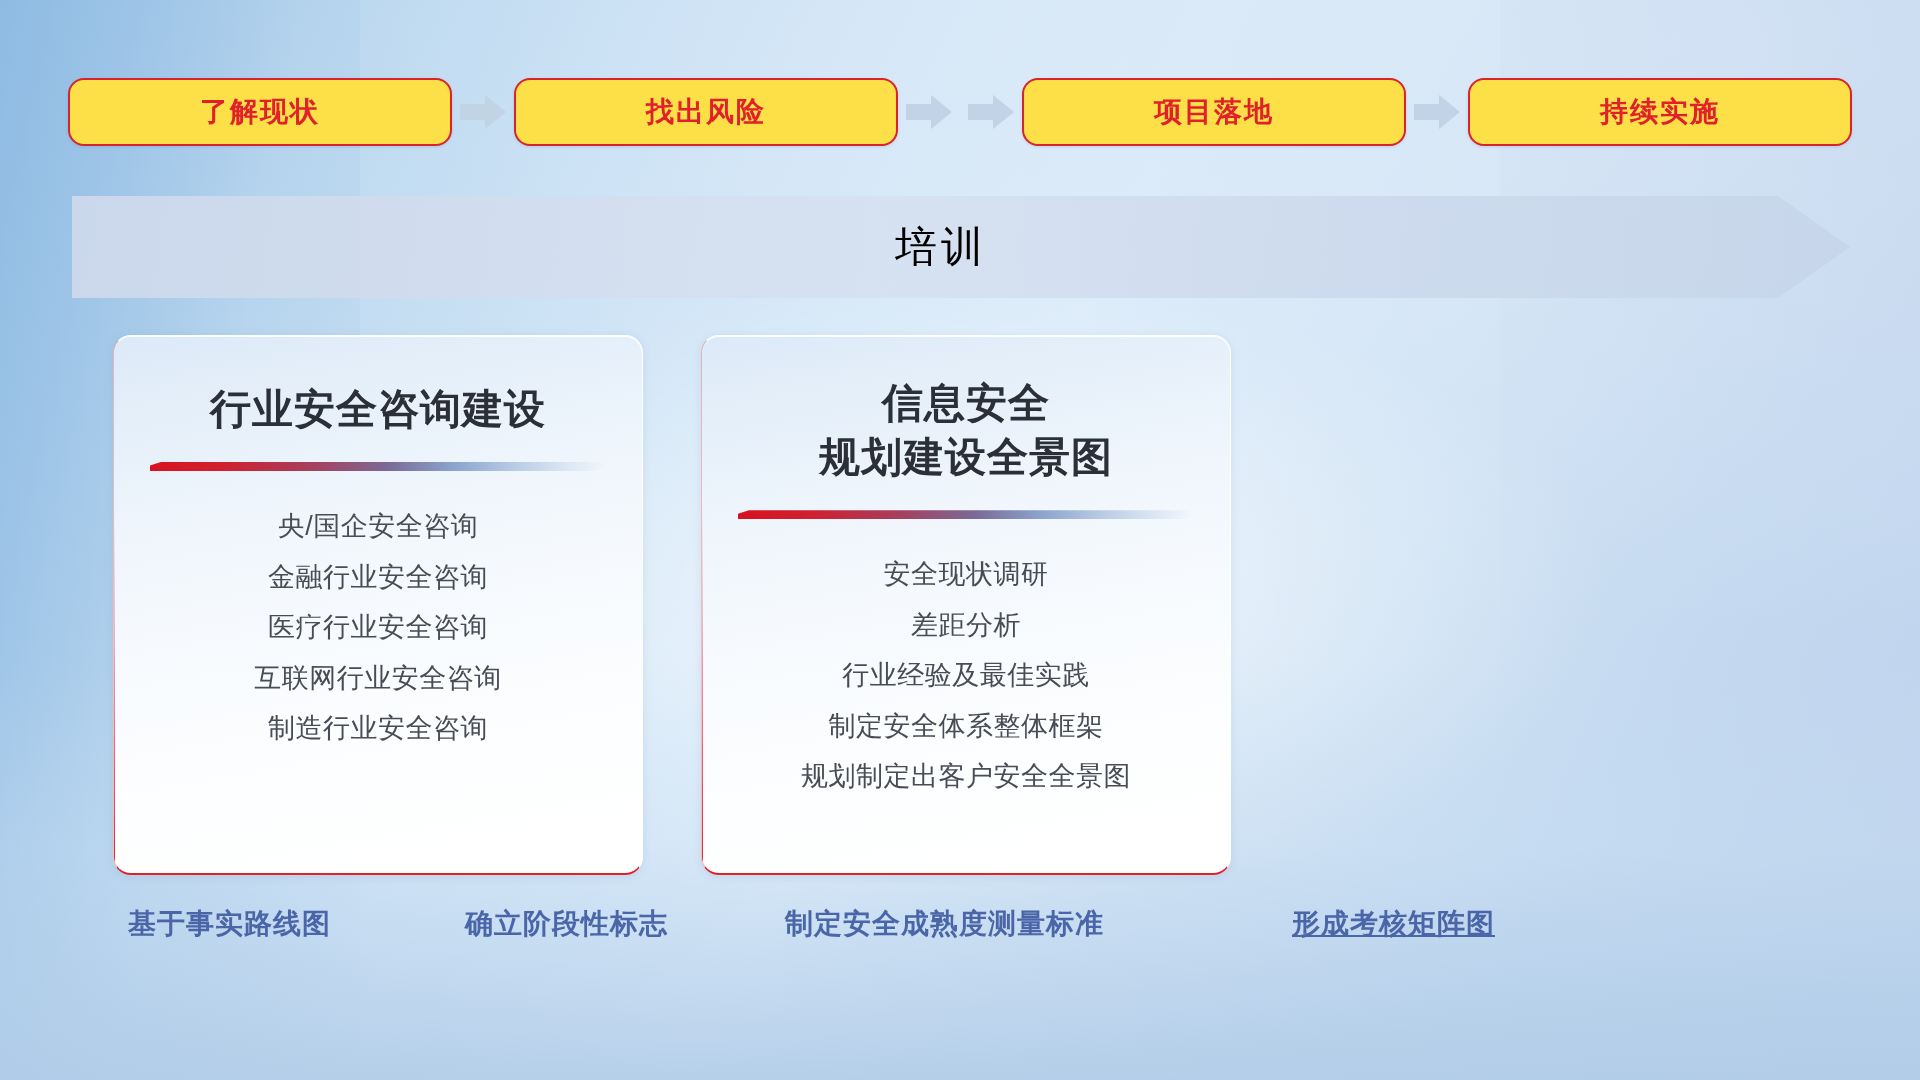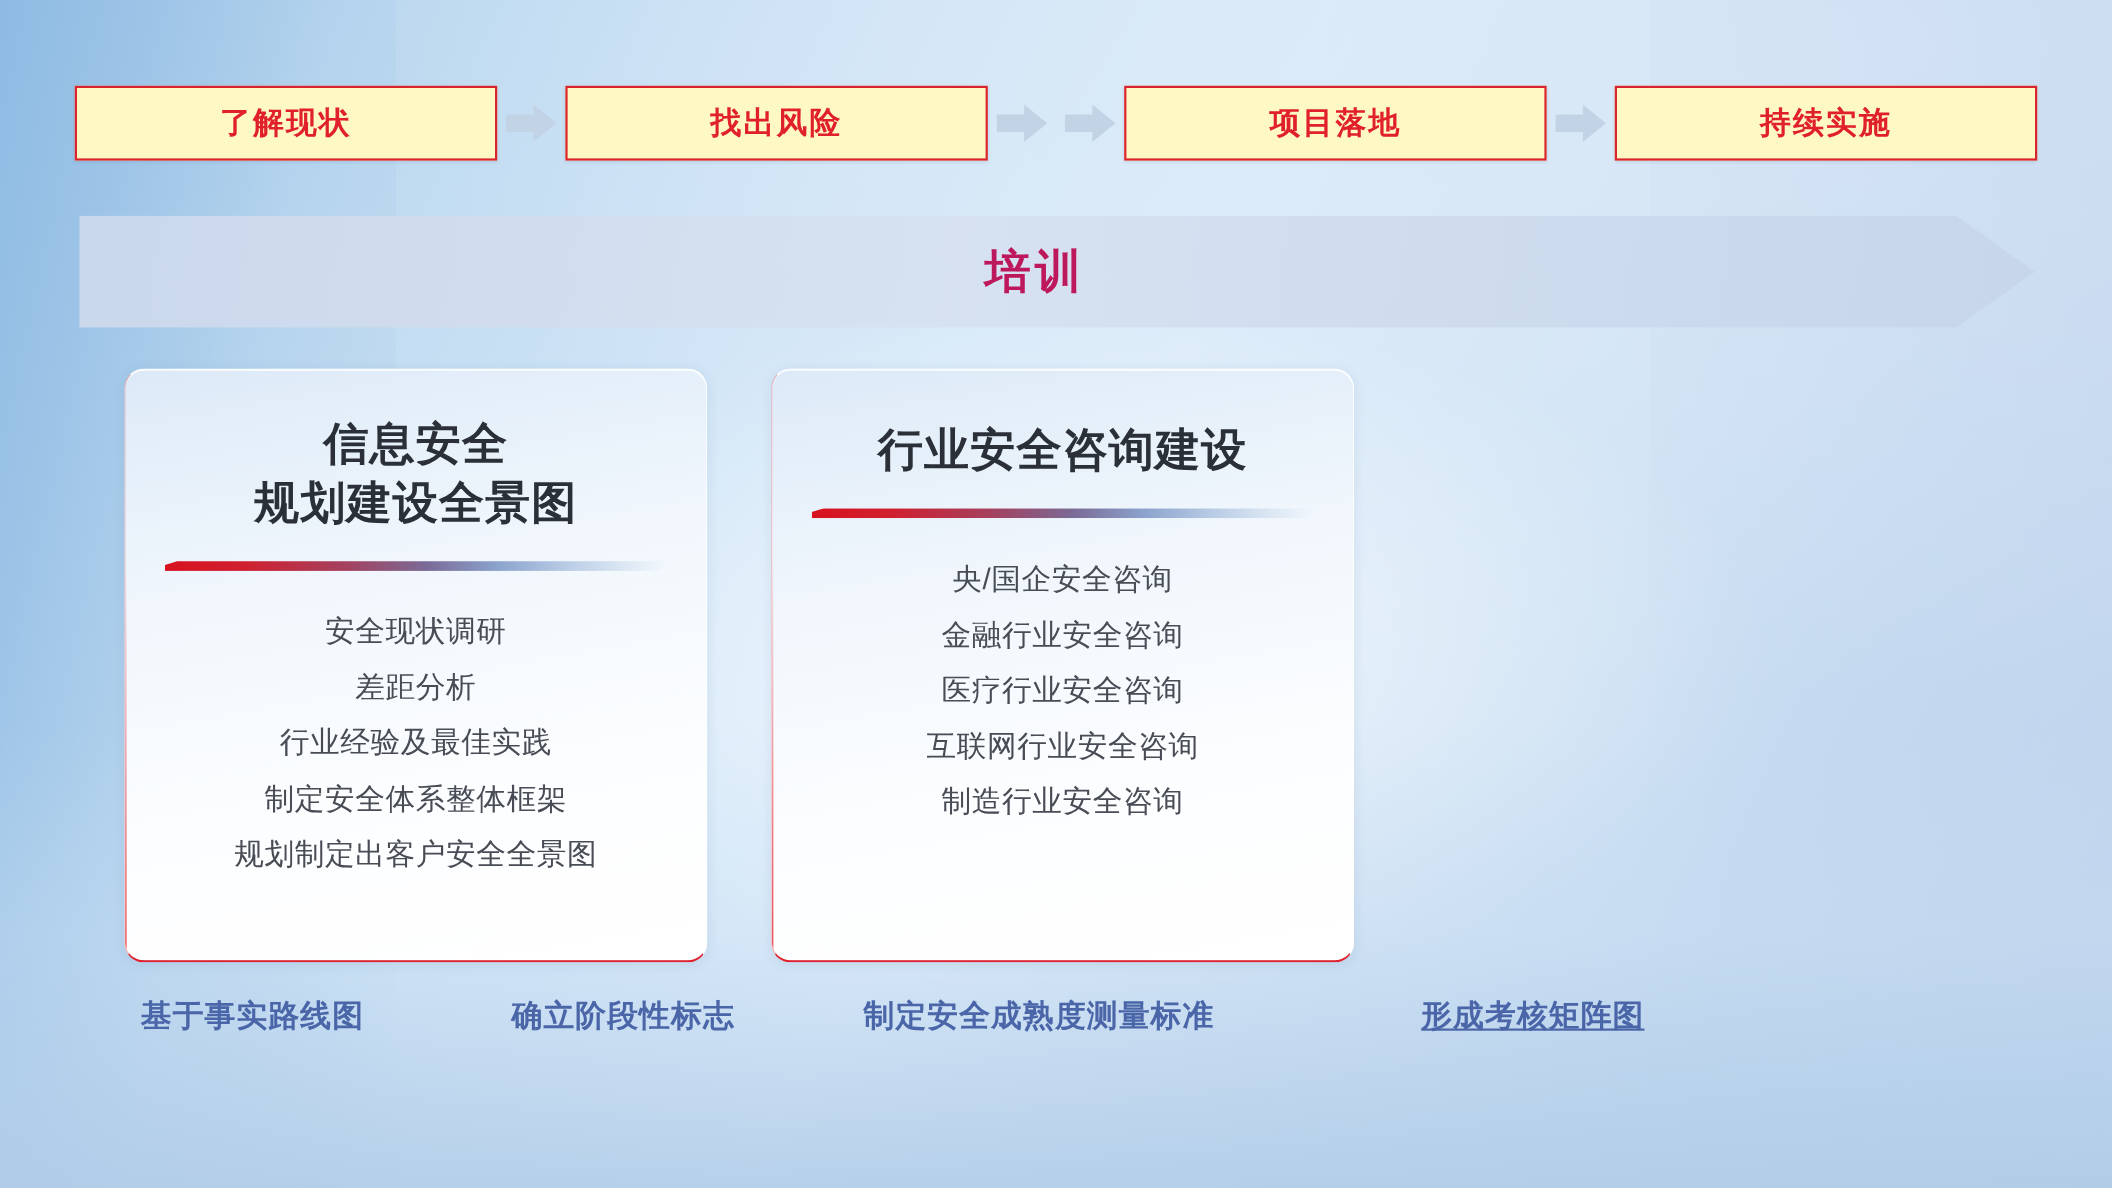--- a/index.html
+++ b/index.html
@@ -51,22 +51,22 @@
   #step-row {
     position: absolute;
     left: 68px; top: 76px;
     width: 1784px; height: 72px;
     display: flex; align-items: center;
   }
   .step-chip {
     flex: 1 1 0;
     height: 68px;
     border: 2px solid #d9232e;
-    border-radius: 0;
-    background: #fef9c3;
+    border-radius: 16px;
+    background: #fde047;
     display: flex; align-items: center; justify-content: center;
     box-shadow: 0 1px 3px rgba(60,90,130,.16);
   }
   .step-chip .step-label {
     font-size: 28px;
     font-weight: 700;
     color: #e0202b;
     letter-spacing: 2px;
     line-height: 1;
   }
@@ -91,21 +91,21 @@
       rgba(205,217,236,.95) 0%,
       rgba(210,221,238,.92) 22%,
       rgba(214,224,240,.88) 45%,
       rgba(205,218,237,.90) 72%,
       rgba(199,213,234,.92) 100%);
   }
   #training-banner .banner-text {
     position: absolute; inset: 0;
     display: flex; align-items: center; justify-content: center;
     padding-right: 40px;
-    font-size: 42px; font-weight: 700; color: #be185d;
+    font-size: 42px; font-weight: 400; color: #000000;
     letter-spacing: 4px;
   }
 
   
   #card-row {
     position: absolute;
     left: 0; top: 335px;
     width: 1920px; height: 540px;
     display: flex;
     justify-content: flex-start;
@@ -264,48 +264,48 @@
 </div>
 
 <div id="training-banner">
   <div class="band"></div>
   <div class="banner-text">培训</div>
 </div>
 
 <div id="card-row">
 
   <div class="card">
+    <div class="card-title">
+      <div>行业安全咨询建设</div>
+    </div>
+    <div class="card-divider"></div>
+    <div class="card-list">
+      <div class="card-list-item">央/国企安全咨询</div>
+      <div class="card-list-item">金融行业安全咨询</div>
+      <div class="card-list-item">医疗行业安全咨询</div>
+      <div class="card-list-item">互联网行业安全咨询</div>
+      <div class="card-list-item">制造行业安全咨询</div>
+    </div>
+  </div>
+
+  <div class="card">
     <div class="card-title two-line">
       <div>信息安全</div>
       <div>规划建设全景图</div>
     </div>
     <div class="card-divider"></div>
     <div class="card-list">
       <div class="card-list-item">安全现状调研</div>
       <div class="card-list-item">差距分析</div>
       <div class="card-list-item">行业经验及最佳实践</div>
       <div class="card-list-item">制定安全体系整体框架</div>
       <div class="card-list-item">规划制定出客户安全全景图</div>
     </div>
   </div>
 
-  <div class="card">
-    <div class="card-title">
-      <div>行业安全咨询建设</div>
-    </div>
-    <div class="card-divider"></div>
-    <div class="card-list">
-      <div class="card-list-item">央/国企安全咨询</div>
-      <div class="card-list-item">金融行业安全咨询</div>
-      <div class="card-list-item">医疗行业安全咨询</div>
-      <div class="card-list-item">互联网行业安全咨询</div>
-      <div class="card-list-item">制造行业安全咨询</div>
-    </div>
-  </div>
-
 
 </div>
 
 <div id="footer-captions">
   <div class="footer-caption fc-0">基于事实路线图</div>
   <div class="footer-caption fc-1">确立阶段性标志</div>
   <div class="footer-caption fc-2">制定安全成熟度测量标准</div>
   <div class="footer-caption fc-3">形成考核矩阵图</div>
 </div>
 

